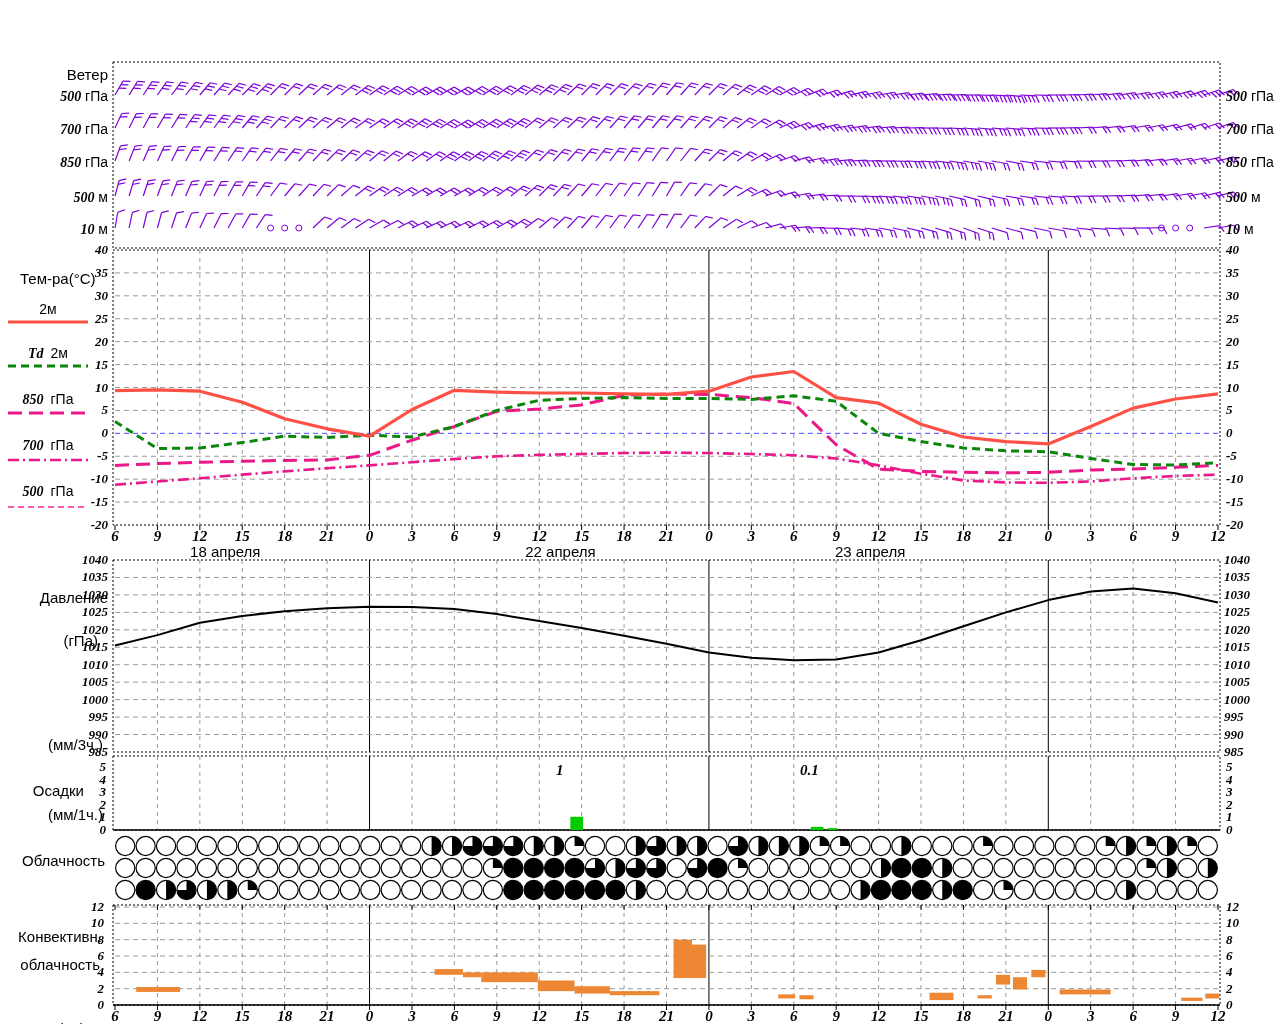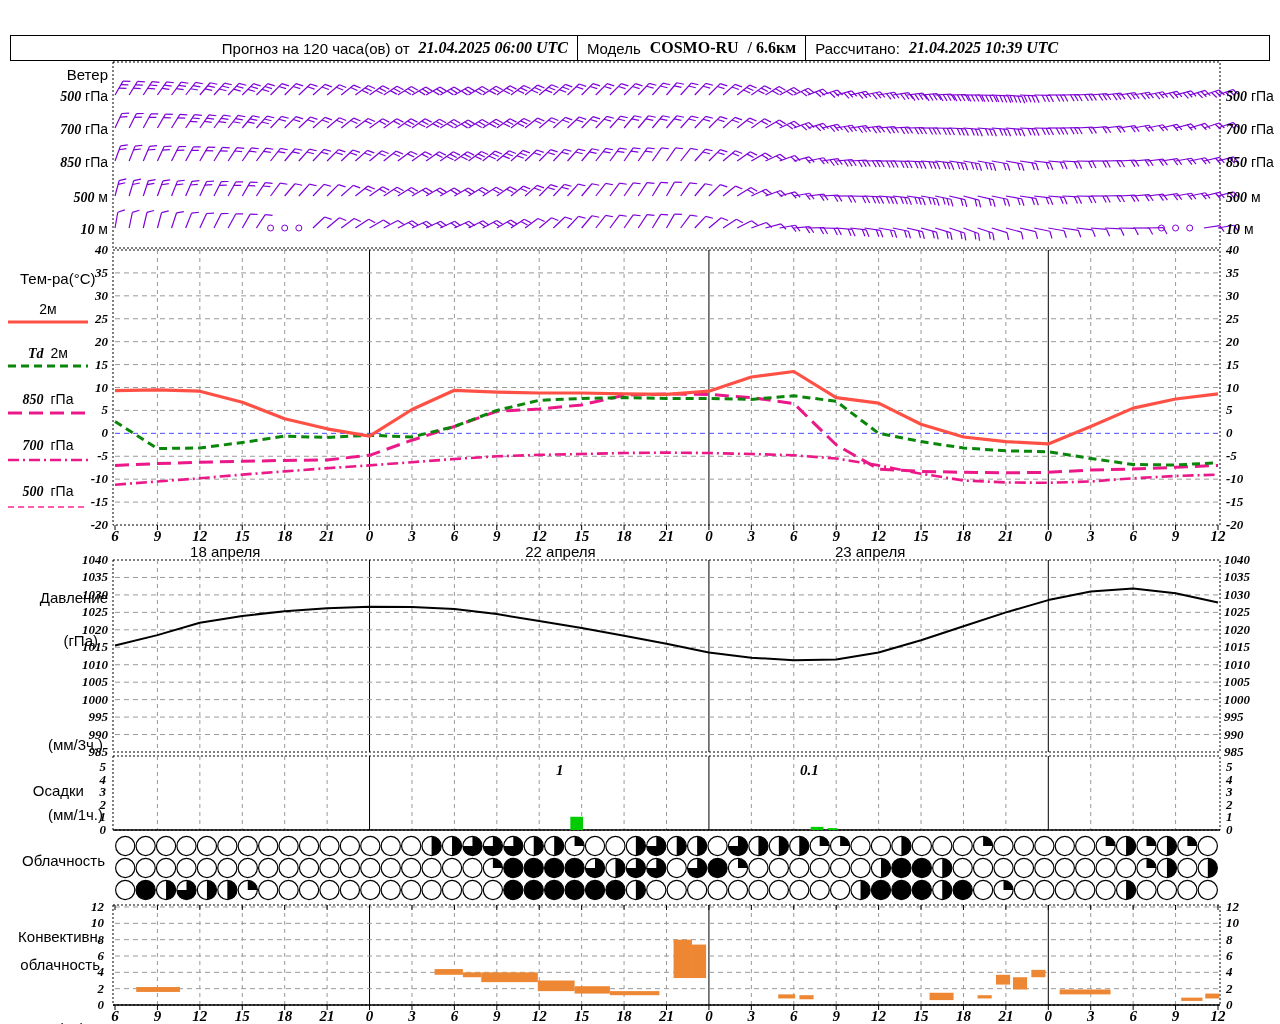--- a/index.html
+++ b/index.html
@@ -21,31 +21,20 @@
   .date{font:15px "Liberation Sans",sans-serif}
   .lvlnum{font:italic bold 14px "Liberation Serif",serif}
   .lvlunit{font:14px "Liberation Sans",sans-serif}
 </style>
 </head>
 <body>
 
 <div id="page">
 
 
-  <div class="hdr" id="hdr2">
-    <span class="hplain">Прогноз на 120 часа(ов) от</span>
-    <span class="hval">21.04.2025 06:00 UTC</span>
-    <span class="vsep"></span>
-    <span class="hplain">Модель</span>
-    <span class="hbold">COSMO-RU</span>
-    <span class="hbold">/ 6.6км</span>
-    <span class="vsep"></span>
-    <span class="hplain">Рассчитано:</span>
-    <span class="hval">21.04.2025 10:39 UTC</span>
-  </div>
 
   <div class="plabel ralign" style="left:108px;top:66px">Ветер</div>
   <div class="plabel" style="left:20px;top:270px">Тем-ра(°C)</div>
   <div class="plabel ralign" style="left:108px;top:589px">Давление</div>
   <div class="plabel ralign" style="left:98px;top:632px">(гПа)</div>
   <div class="plabel ralign" style="left:103px;top:736px">(мм/3ч.)</div>
   <div class="plabel ralign" style="left:84px;top:782px">Осадки</div>
   <div class="plabel ralign" style="left:103px;top:806px">(мм/1ч.)</div>
   <div class="plabel ralign" style="left:105px;top:852px">Облачность</div>
   <div class="plabel ralign" style="left:102px;top:928px">Конвективн.</div>

